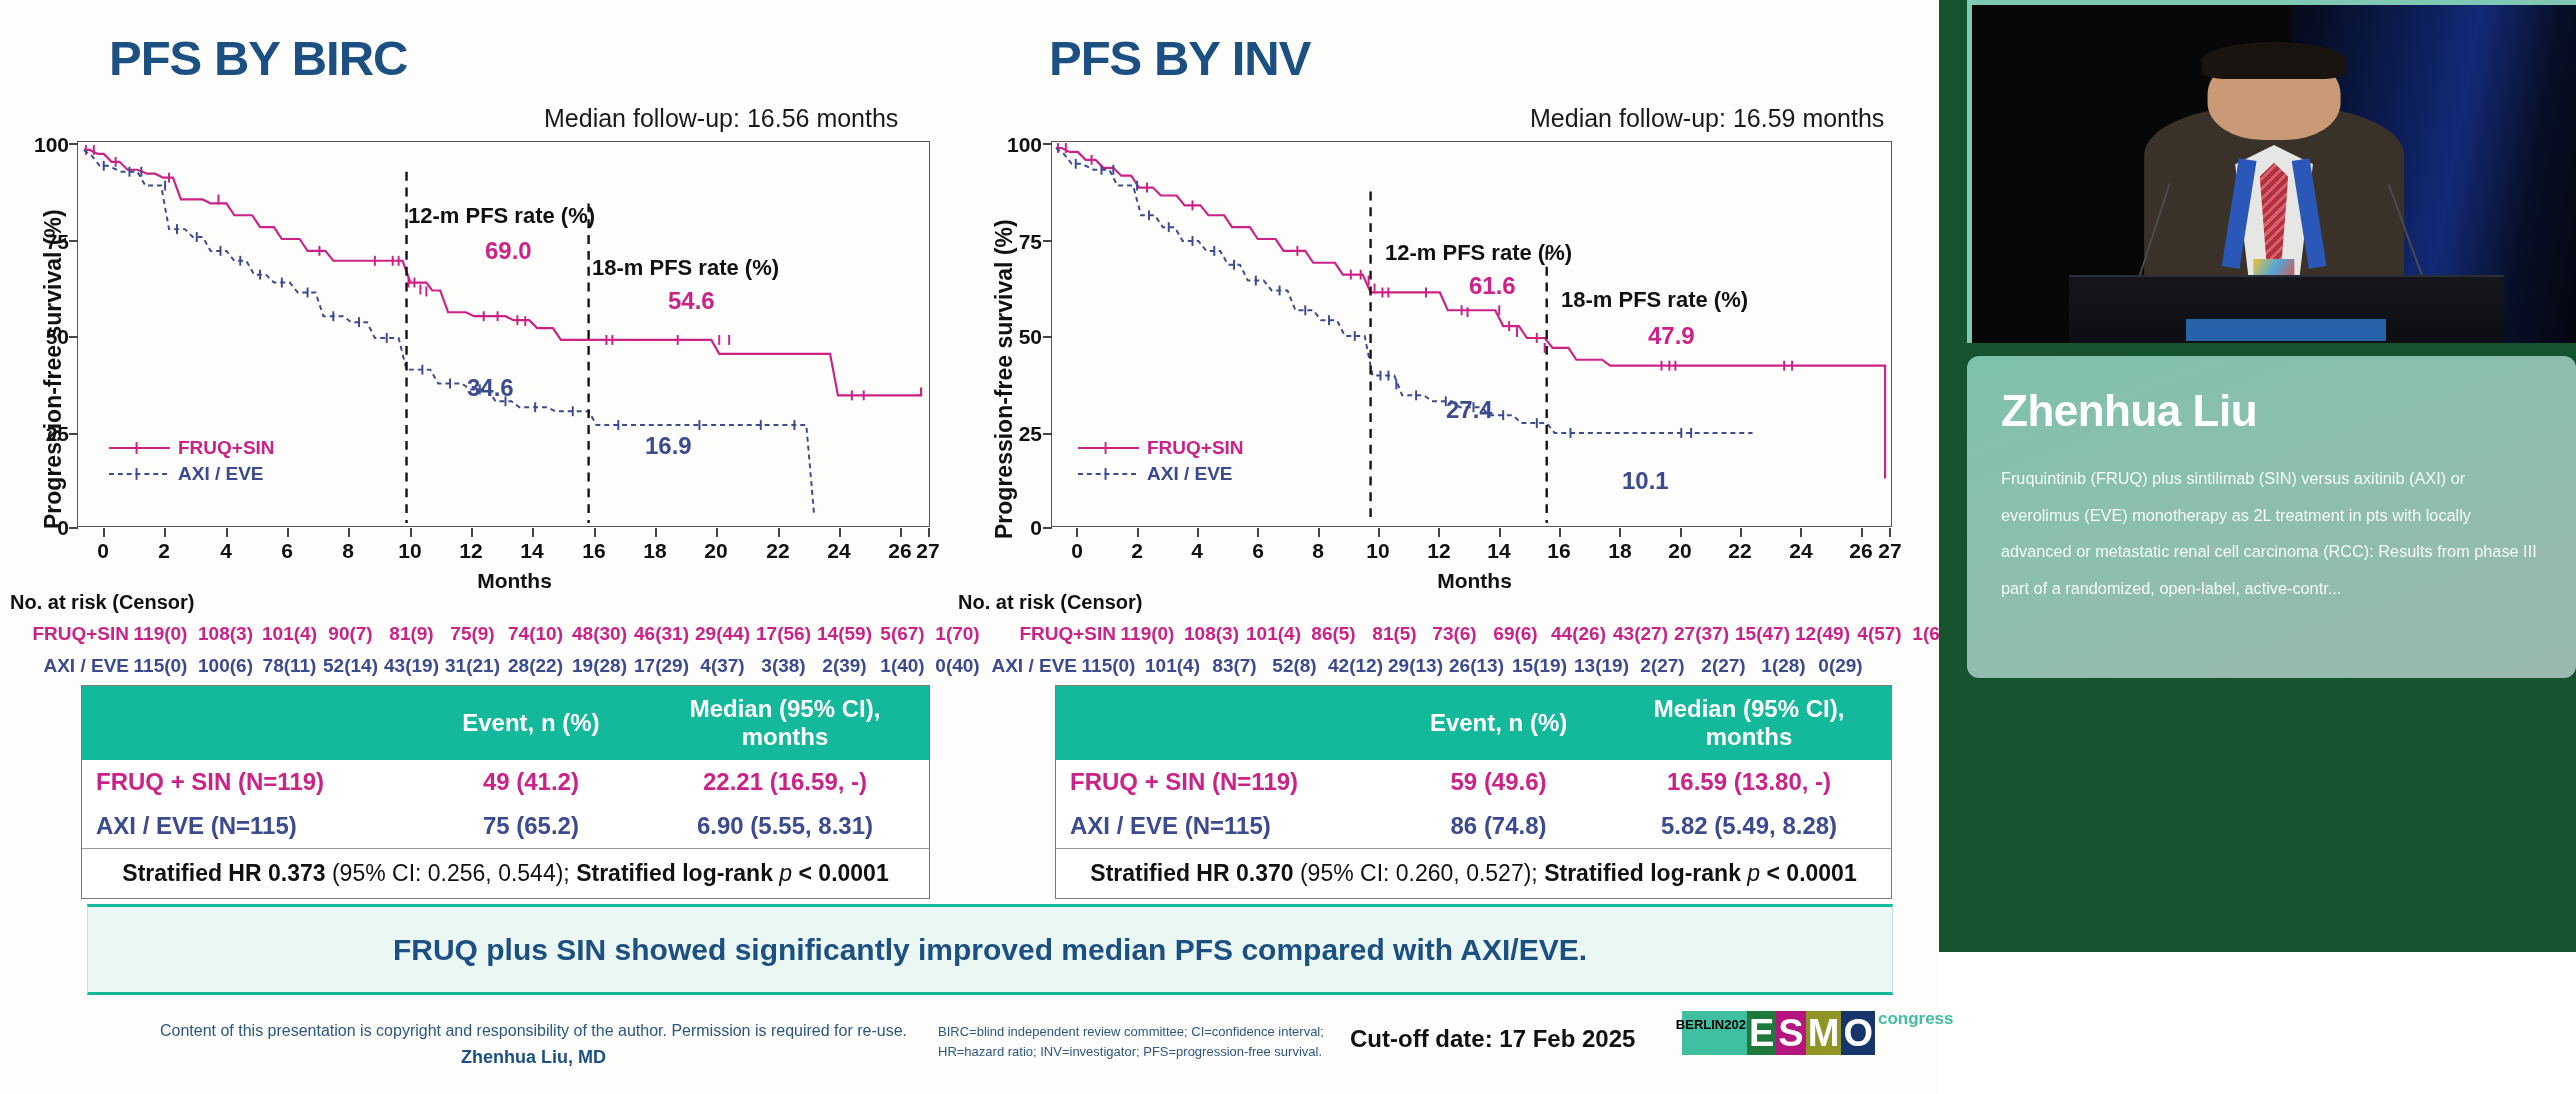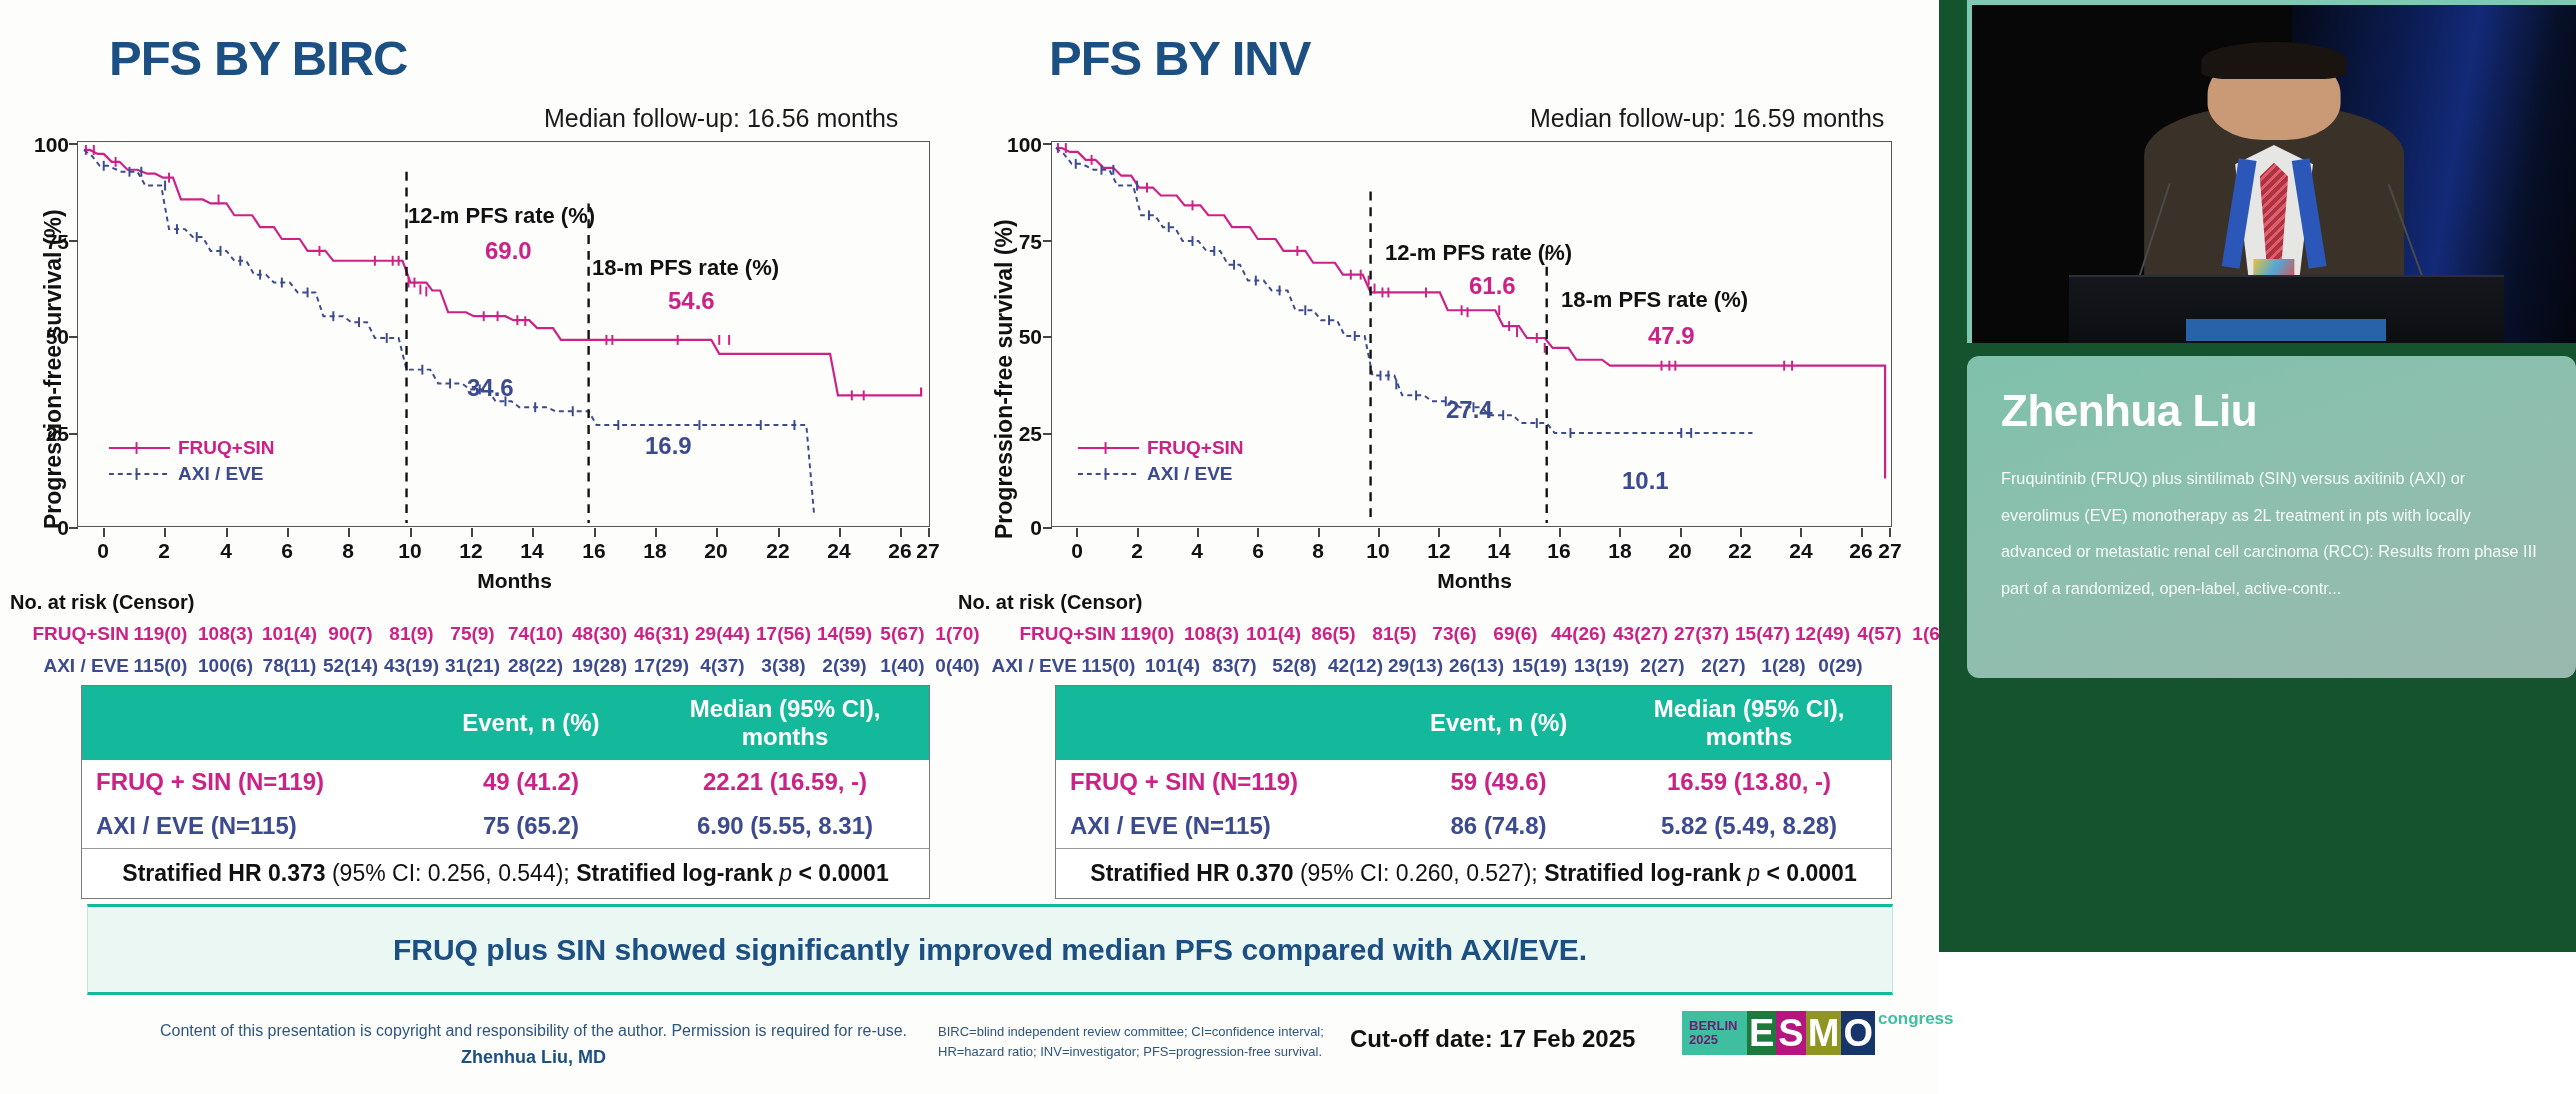--- a/index.html
+++ b/index.html
@@ -189,24 +189,24 @@
     position: absolute;
     font-size: 24px;
     font-weight: bold;
     color: #111;
     white-space: nowrap;
   }
 
   
   .esmo { position: absolute; display: flex; align-items: flex-start; }
   .esmo-berlin {
-    background: #3fbfa0; color: #701a75;
+    background: #3fbfa0; color: #000000;
     font-size: 13px; font-weight: bold; line-height: 1.05;
     padding: 7px 7px; width: 65px;
-    display: flex; flex-direction: column; justify-content: center;
+    display: flex; flex-direction: row; justify-content: center;
     height: 44px;
   }
   .esmo-letters { display: flex; height: 44px; align-items: stretch; }
   .esmo-l {
     font-size: 38px; font-weight: bold; line-height: 44px;
     color: #ffffff; padding: 0 2px;
     font-family: "Liberation Sans", sans-serif;
   }
   .esmo-e { background: #1d7a3c; }
   .esmo-s { background: #b4157e; }

